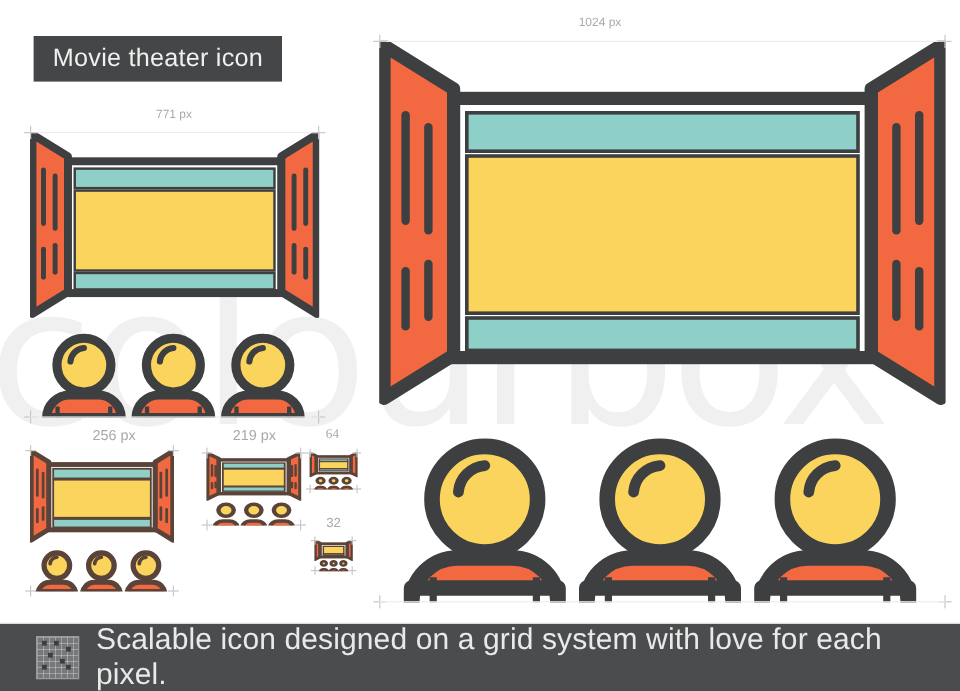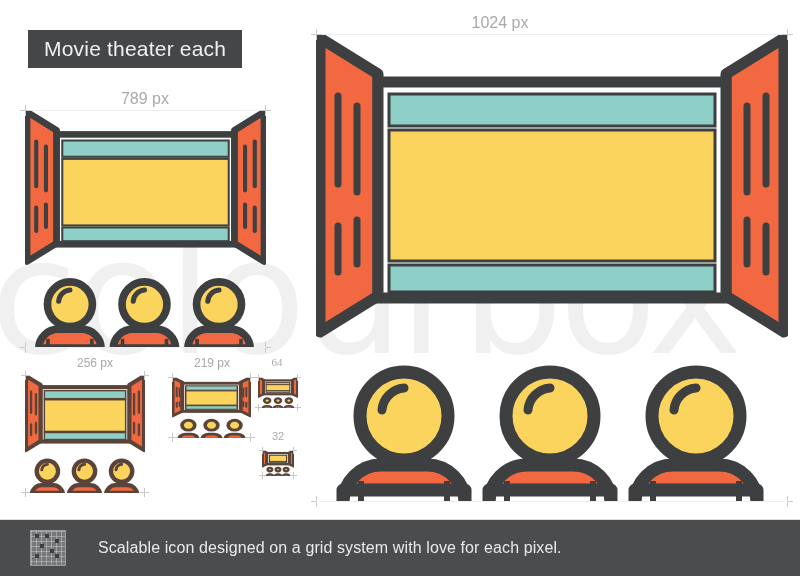--- a/index.html
+++ b/index.html
@@ -39,21 +39,21 @@
     font-size:21px;
     display:flex;align-items:center;
     z-index:60;
     letter-spacing:.2px;
   }
 
   
   .dim-label{
     position:absolute;
     color:#a9a9a9;
-    font-size:16px;
+    font-size:10px;
     text-align:center;
     z-index:55;
     white-space:nowrap;
   }
   .dim-label.sm{font-size:12px;}
   .dim-label.xs{font-size:11px;}
 
   
   .measure{position:absolute;z-index:50;pointer-events:none;}
   .measure .tick{position:absolute;background:#c9c9c9;}
@@ -76,38 +76,38 @@
     border:1px solid #9a9c9d;
     background:
       repeating-linear-gradient(to right, rgba(255,255,255,.30) 0 1px, transparent 1px 5px),
       repeating-linear-gradient(to bottom, rgba(255,255,255,.30) 0 1px, transparent 1px 5px),
       #76797a;
     position:relative;
     flex:none;
   }
   .footer .grid-ico i{position:absolute;background:#3c3e3f;width:4px;height:4px;display:block;}
   .footer .cap{
-    margin-left:32px;
+    margin-left:14px;
     color:#e9e9e9;
-    font-size:16px;
+    font-size:25px;
     letter-spacing:.1px;
   }
   .footer-rule{
     position:absolute;left:0;bottom:56px;width:800px;height:1px;background:#dcdcdc;z-index:71;
   }
 </style>
 </head>
 <body>
 
 <div id="stage">
 
   <div class="watermark">colourbox</div>
 
   <div class="title-chip">
-    <span>Movie theater each</span>
+    <span>Movie theater icon</span>
   </div>
 
   <div class="dim-label" style="left:420px;top:14px;width:160px;">1024 px</div>
   <div class="measure" style="left:316px;top:34px;width:472px;height:468px;">
     <div class="hline" style="top:0px;"></div>
     <div class="tick" style="left:0;top:-5px;width:1px;height:11px;"></div>
     <div class="tick" style="left:-5px;top:0px;width:11px;height:1px;"></div>
     <div class="tick" style="right:0;top:-5px;width:1px;height:11px;"></div>
     <div class="tick" style="right:-5px;top:0px;width:11px;height:1px;"></div>
     <div class="tick" style="left:0;bottom:-5px;width:1px;height:11px;"></div>
@@ -169,21 +169,21 @@
         </g>
         <g>
           <path d="M319 468 L319 481 a38 38 0 0 1 38 -38 h46 a38 38 0 0 1 38 38 L441 468 Z" fill="#f26941" stroke="#3d3f40" stroke-width="13" stroke-linejoin="round" transform="translate(0,-12)"></path>
           <line x1="337" y1="447" x2="337" y2="468" stroke="#3d3f40" stroke-width="6"></line>
           <line x1="423" y1="447" x2="423" y2="468" stroke="#3d3f40" stroke-width="6"></line>
         </g>
       </g>
     </svg>
   </div>
 
-  <div class="dim-label" style="left:65px;top:90px;width:160px;">789 px</div>
+  <div class="dim-label" style="left:65px;top:90px;width:160px;">771 px</div>
   <div class="measure" style="left:25px;top:110px;width:241px;height:238px;">
     <div class="hline" style="top:0px;"></div>
     <div class="tick" style="left:0;top:-5px;width:1px;height:11px;"></div>
     <div class="tick" style="left:-5px;top:0px;width:11px;height:1px;"></div>
     <div class="tick" style="right:0;top:-5px;width:1px;height:11px;"></div>
     <div class="tick" style="right:-5px;top:0px;width:11px;height:1px;"></div>
     <div class="tick" style="left:0;bottom:-5px;width:1px;height:11px;"></div>
     <div class="tick" style="left:-5px;bottom:0px;width:11px;height:1px;"></div>
     <div class="tick" style="right:0;bottom:-5px;width:1px;height:11px;"></div>
     <div class="tick" style="right:-5px;bottom:0px;width:11px;height:1px;"></div>

